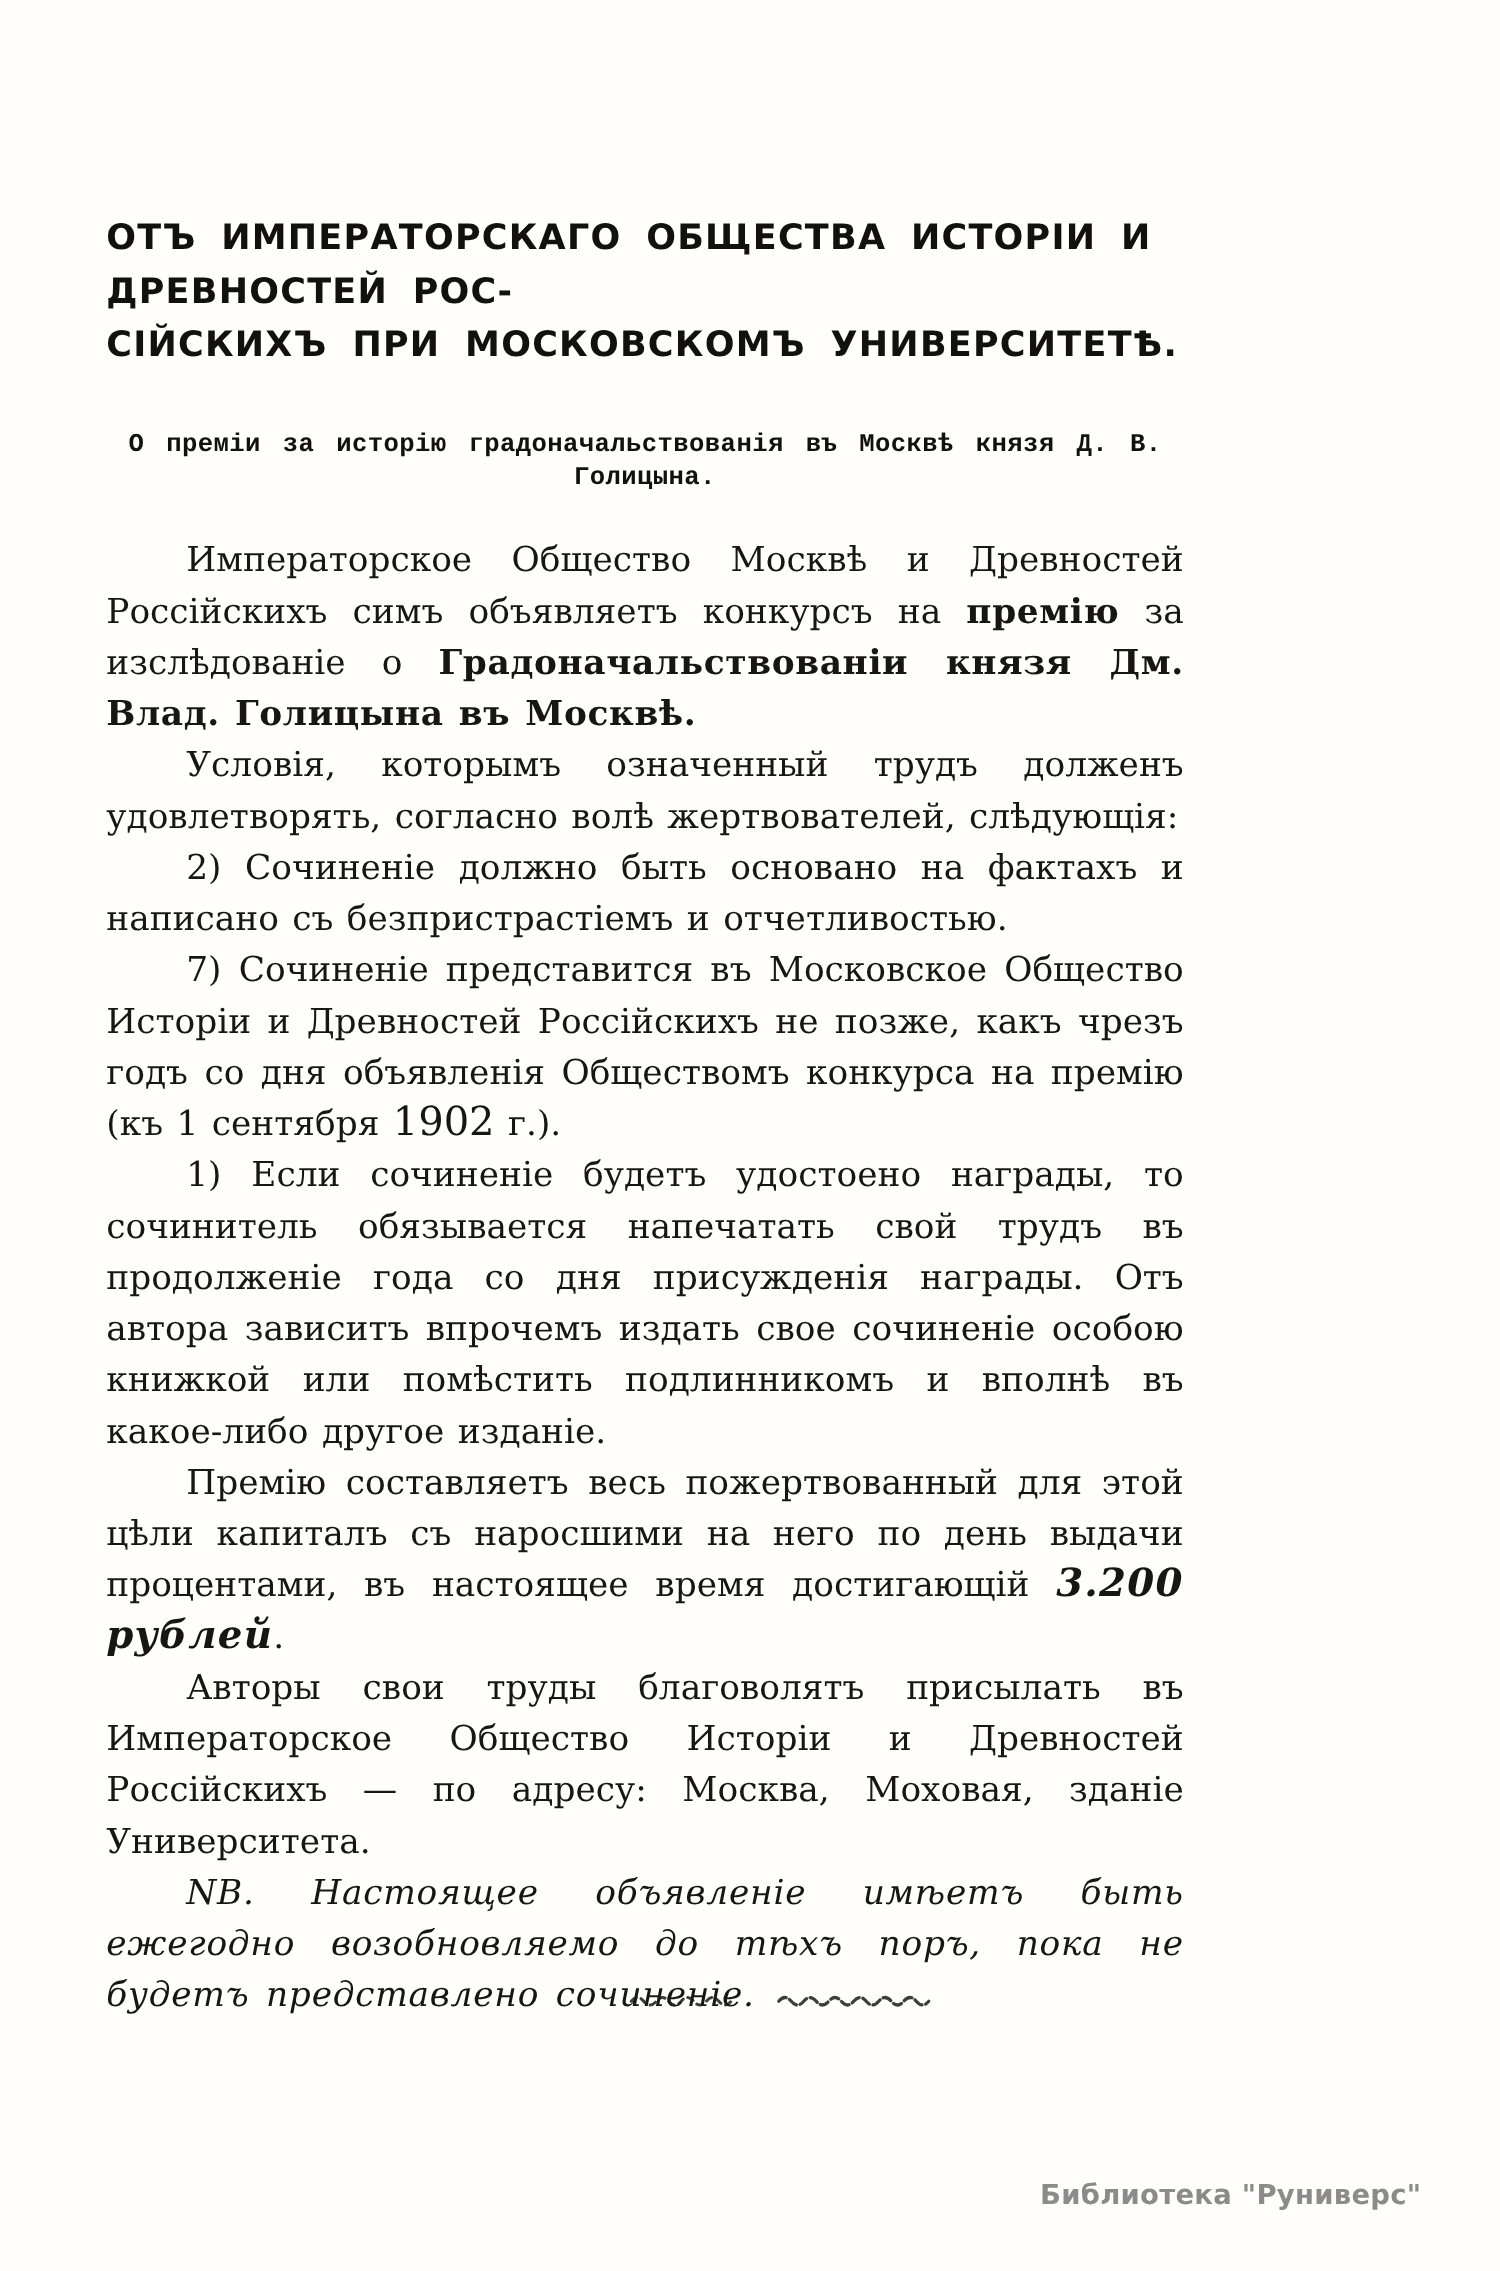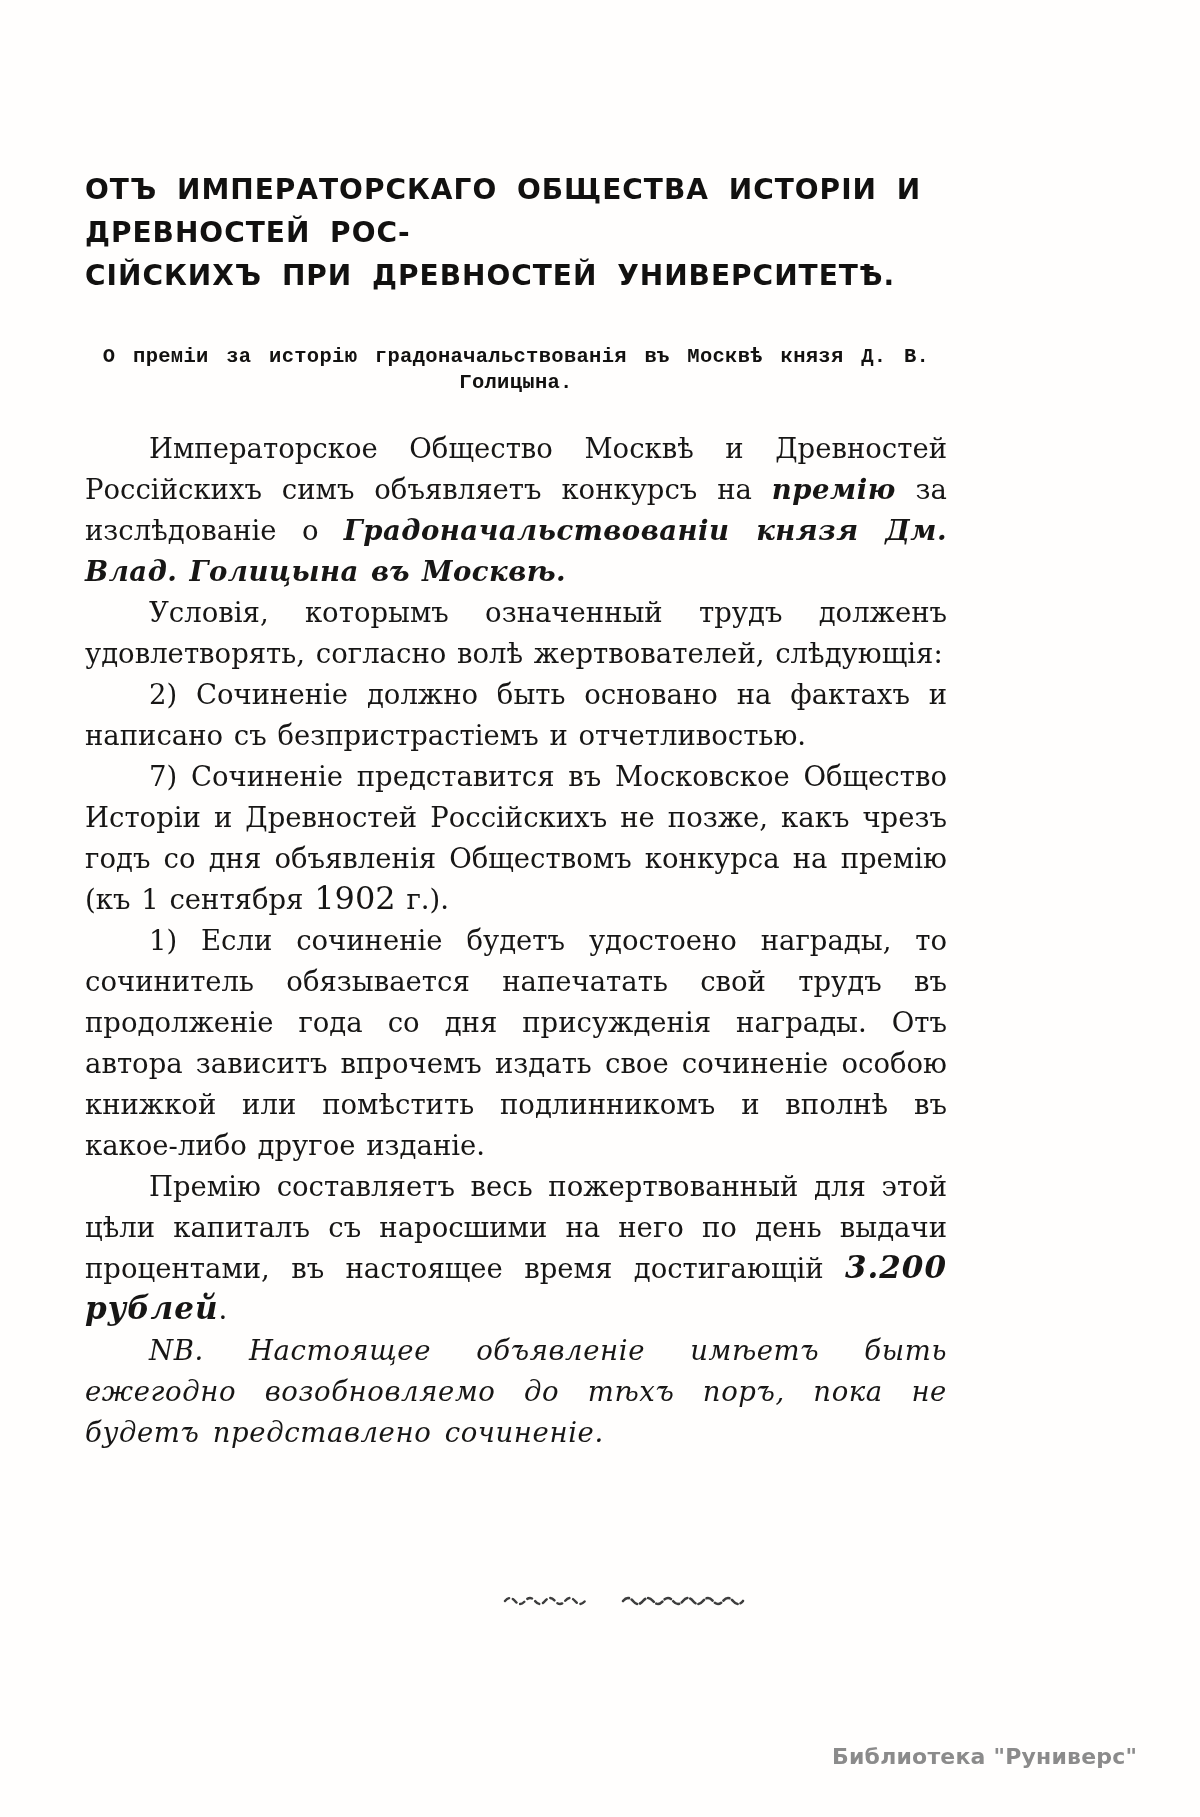--- a/index.html
+++ b/index.html
@@ -56,21 +56,20 @@
     line-height: 41px;
     text-align: justify;
     word-spacing: 2px;
     color: #171615;
   }
   .doc-body p {
     margin: 0;
     text-indent: 64px;
   }
   .it {
-    font-style: italic;
     font-weight: bold;
     letter-spacing: 0.5px;
   }
   .year-big {
     font-size: 32px;
     line-height: 0;
   }
   .sum-big {
     font-style: italic;
     font-weight: bold;
@@ -104,40 +103,41 @@
     letter-spacing: 0.2px;
   }
 </style>
 </head>
 <body>
 
 <div class="page">
 
   <div class="doc-header">
     <div>ОТЪ ИМПЕРАТОРСКАГО ОБЩЕСТВА ИСТОРІИ И ДРЕВНОСТЕЙ РОС-</div>
-    <div>СІЙСКИХЪ ПРИ ДРЕВНОСТЕЙ УНИВЕРСИТЕТѢ.</div>
+    <div>СІЙСКИХЪ ПРИ МОСКОВСКОМЪ УНИВЕРСИТЕТѢ.</div>
   </div>
 
   <div class="doc-subtitle">О преміи за исторію градоначальствованія въ Москвѣ князя Д. В. Голицына.</div>
 
   <div class="doc-body">
 
     <p><span>Императорское Общество Москвѣ и Древностей Россійскихъ симъ объявляетъ конкурсъ на </span><span class="it">премію</span><span> за изслѣдованіе о </span><span class="it">Градоначальствованіи князя Дм. Влад. Голицына въ Москвѣ.</span></p>
 
     <p>Условія, которымъ означенный трудъ долженъ удовлетворять, согласно волѣ жертвователей, слѣдующія:</p>
 
 
     <p>2) Сочиненіе должно быть основано на фактахъ и написано съ безпристрастіемъ и отчетливостью.</p>
 
     <p><span>7) Сочиненіе представится въ Московское Общество Исторіи и Древностей Россійскихъ не позже, какъ чрезъ годъ со дня объявленія Обществомъ конкурса на премію (къ 1 сентября </span><span class="year-big">1902</span><span> г.).</span></p>
 
     <p>1) Если сочиненіе будетъ удостоено награды, то сочинитель обязывается напечатать свой трудъ въ продолженіе года со дня присужденія награды. Отъ автора зависитъ впрочемъ издать свое сочиненіе особою книжкой или помѣстить подлинникомъ и вполнѣ въ какое-либо другое изданіе.</p>
 
     <p><span>Премію составляетъ весь пожертвованный для этой цѣли капиталъ съ наросшими на него по день выдачи процентами, въ настоящее время достигающій </span><span class="sum-big">3.200 рублей</span><span>.</span></p>
 
+    <p>Авторы свои труды благоволятъ присылать въ Императорское Общество Исторіи и Древностей Россійскихъ — по адресу: Москва, Моховая, зданіе Университета.</p>
 
     <p class="nb-par">NB. Настоящее объявленіе имѣетъ быть ежегодно возобновляемо до тѣхъ поръ, пока не будетъ представлено сочиненіе.</p>
 
   </div>
 
   <svg class="ornament" viewBox="0 0 242 16" xmlns="http://www.w3.org/2000/svg">
     <path d="M2,9 q5,-6 10,0 t10,0 t10,0 t10,0 t10,0 t10,0 t10,0 t10,0" fill="none" stroke="#1c1c1c" stroke-width="2.4" stroke-dasharray="5 4" stroke-linecap="round"></path>
     <path d="M120,9 q5,-6 10,0 t10,0 t10,0 t10,0 t10,0 t10,0 t10,0 t10,0 t10,0 t10,0 t10,0 t10,0" fill="none" stroke="#1c1c1c" stroke-width="2.6" stroke-dasharray="7 3" stroke-linecap="round"></path>
   </svg>
 

